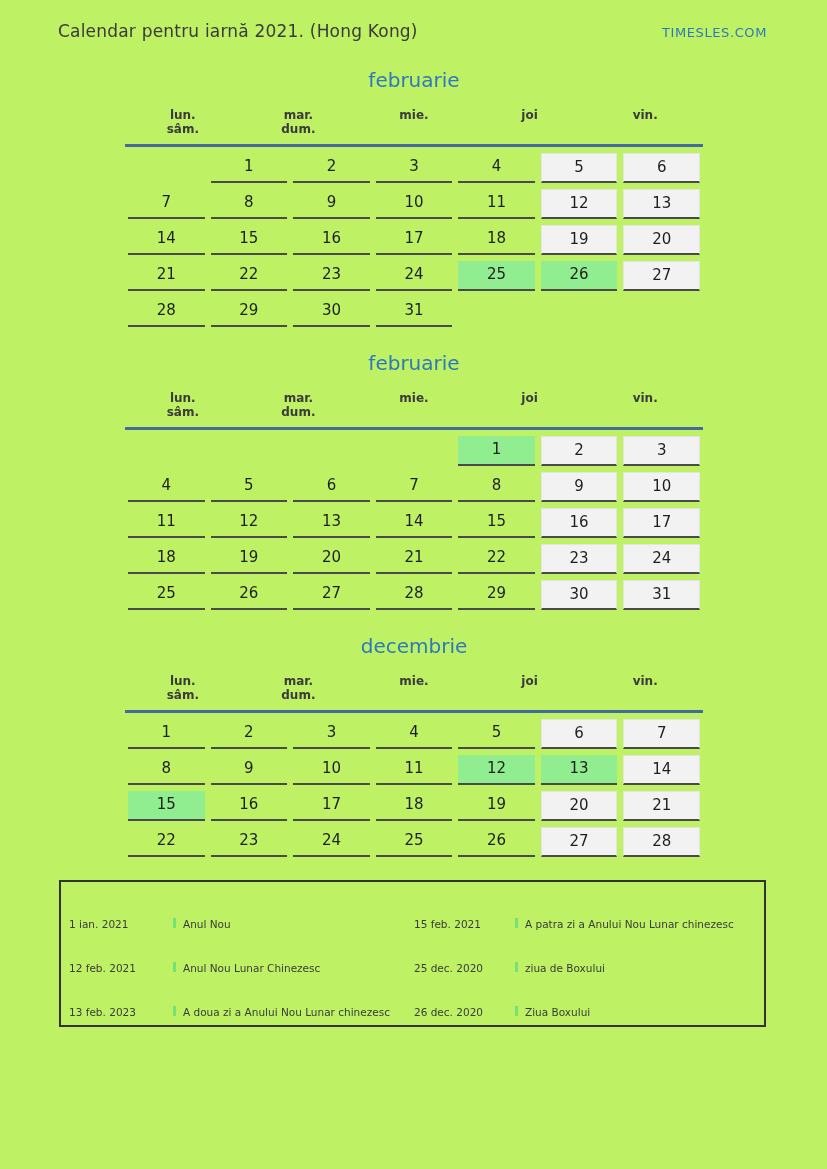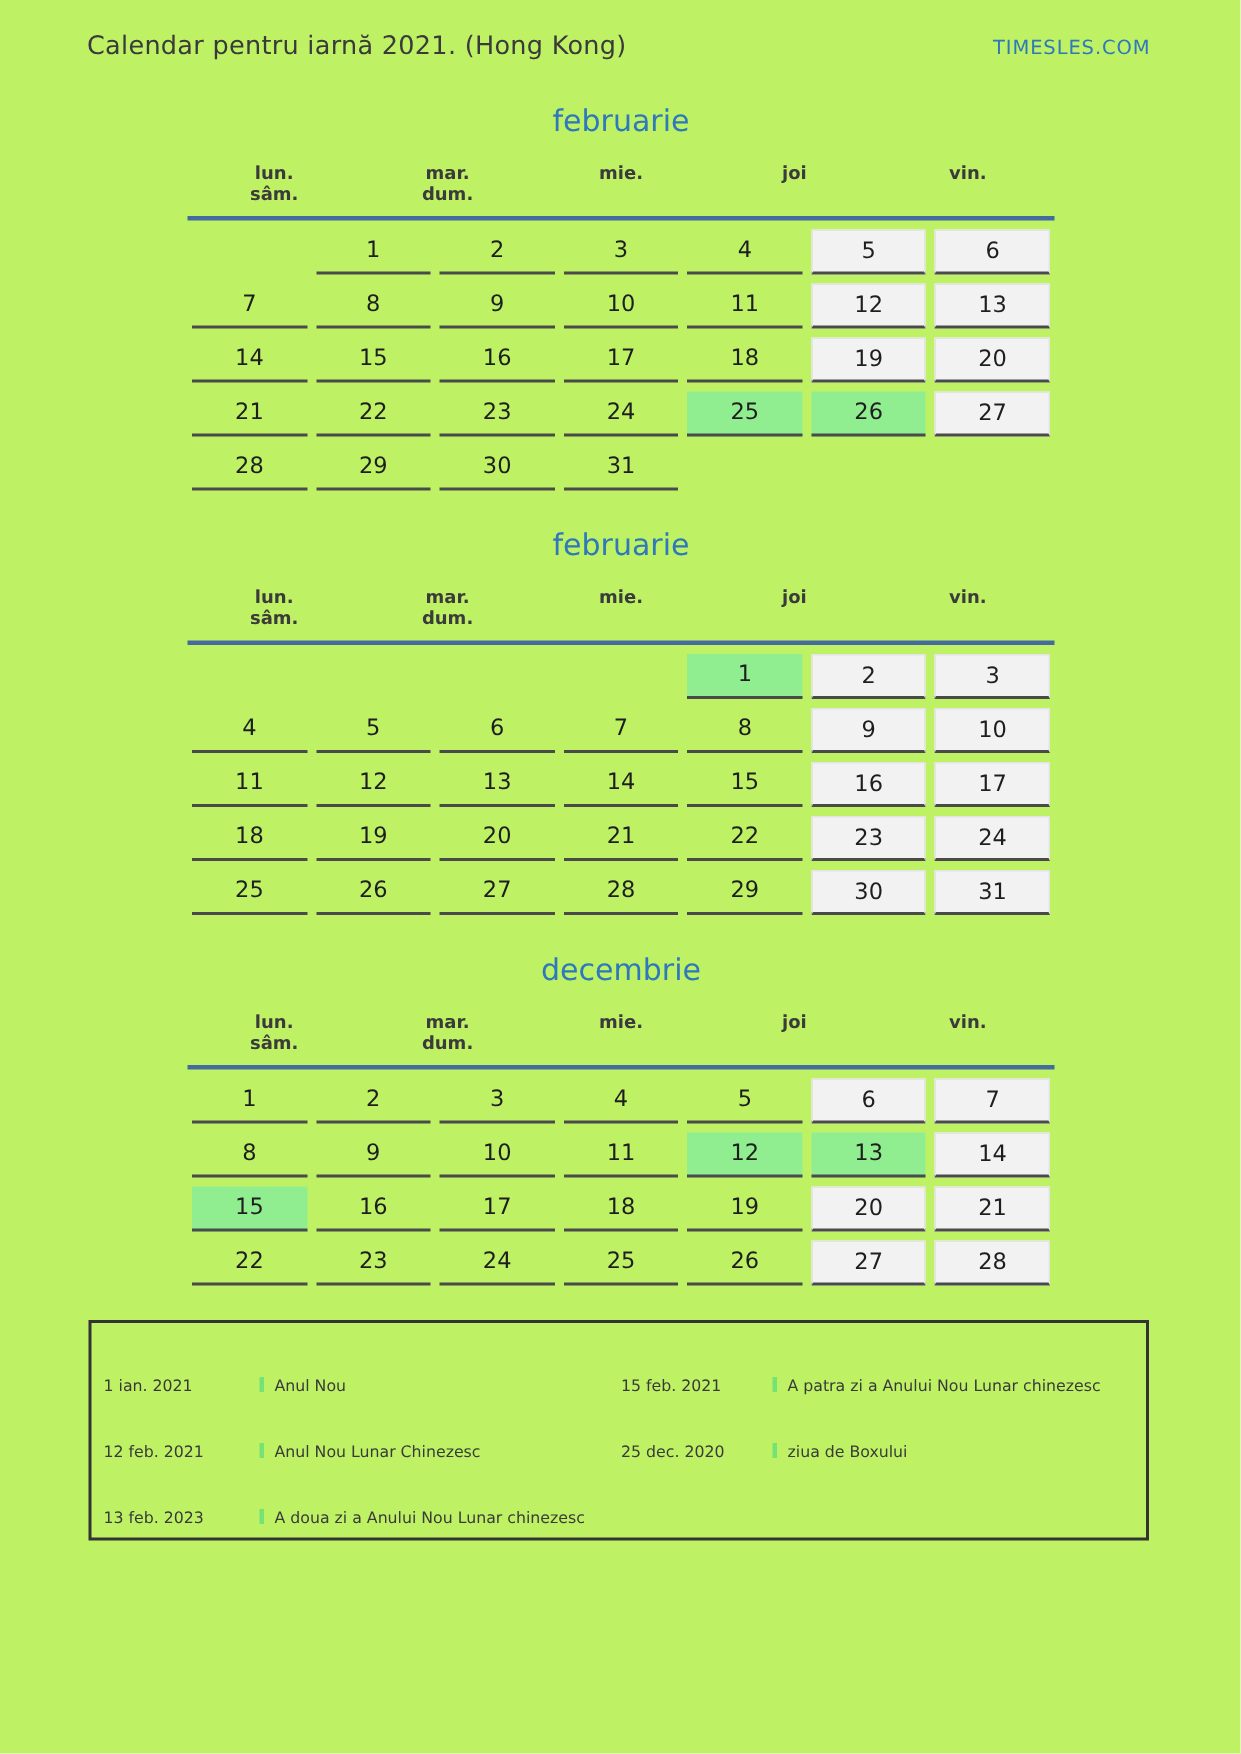--- a/index.html
+++ b/index.html
@@ -327,16 +327,21 @@
         <div class="legend-entry">
           <span class="legend-date">15 feb. 2021</span>
           <span class="legend-marker"></span>
           <span class="legend-label">A patra zi a Anului Nou Lunar chinezesc</span>
         </div>
         <div class="legend-entry">
           <span class="legend-date">25 dec. 2020</span>
           <span class="legend-marker"></span>
           <span class="legend-label">ziua de Boxului</span>
         </div>
+        <div class="legend-entry">
+          <span class="legend-date">26 dec. 2020</span>
+          <span class="legend-marker"></span>
+          <span class="legend-label">Ziua Boxului</span>
+        </div>
       </div>
     </div>
 
 </div>
 
 </body></html>

